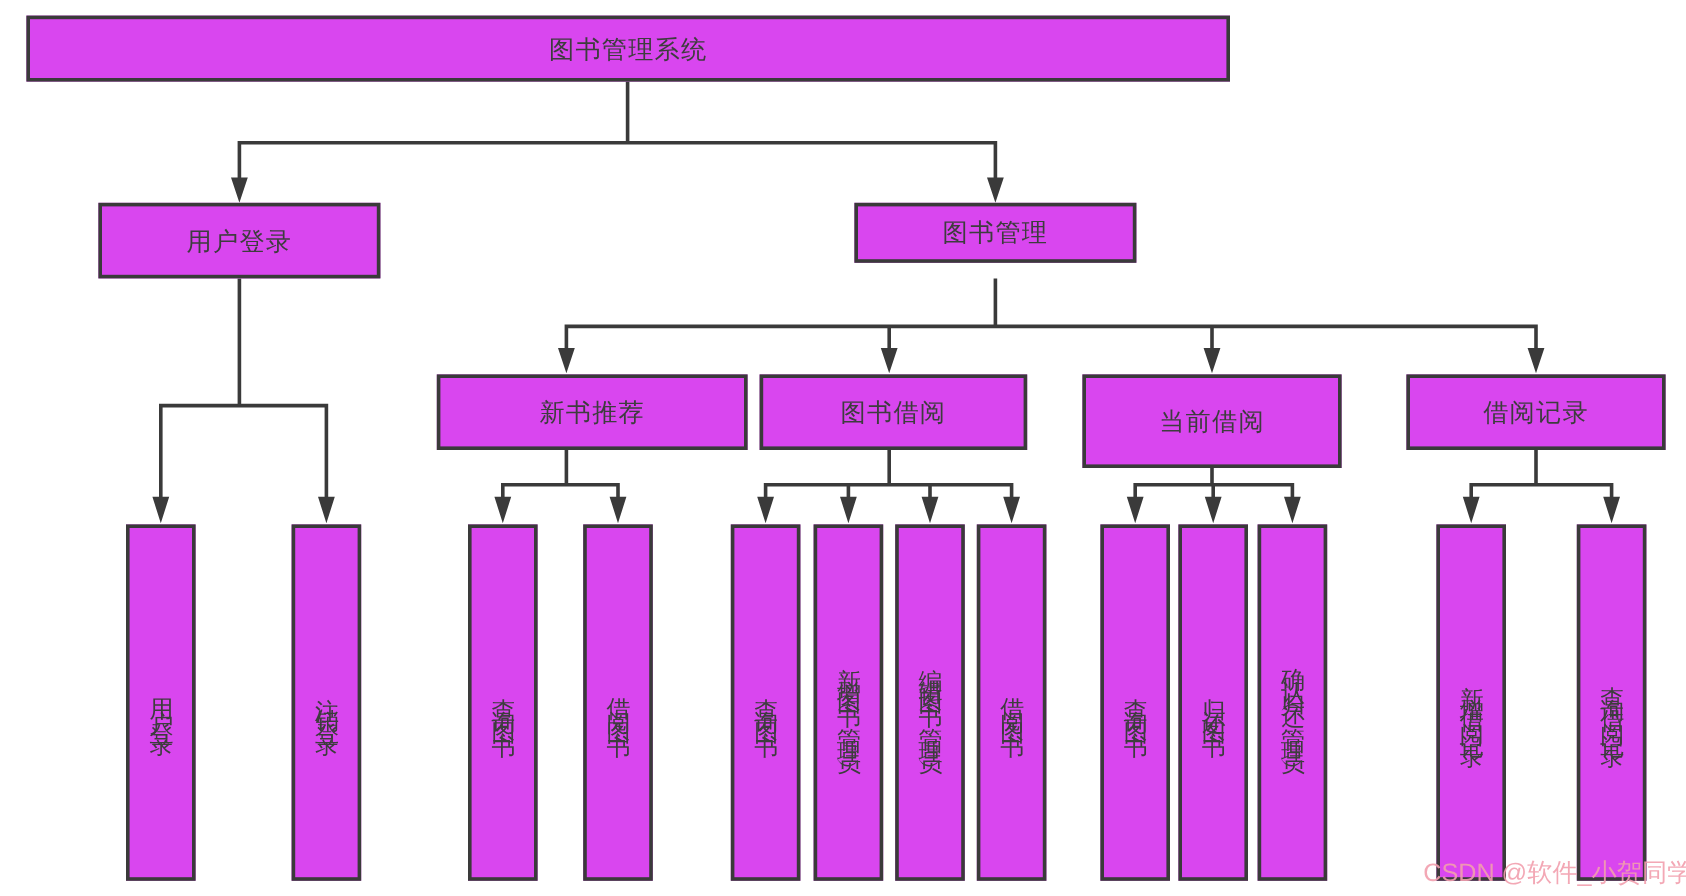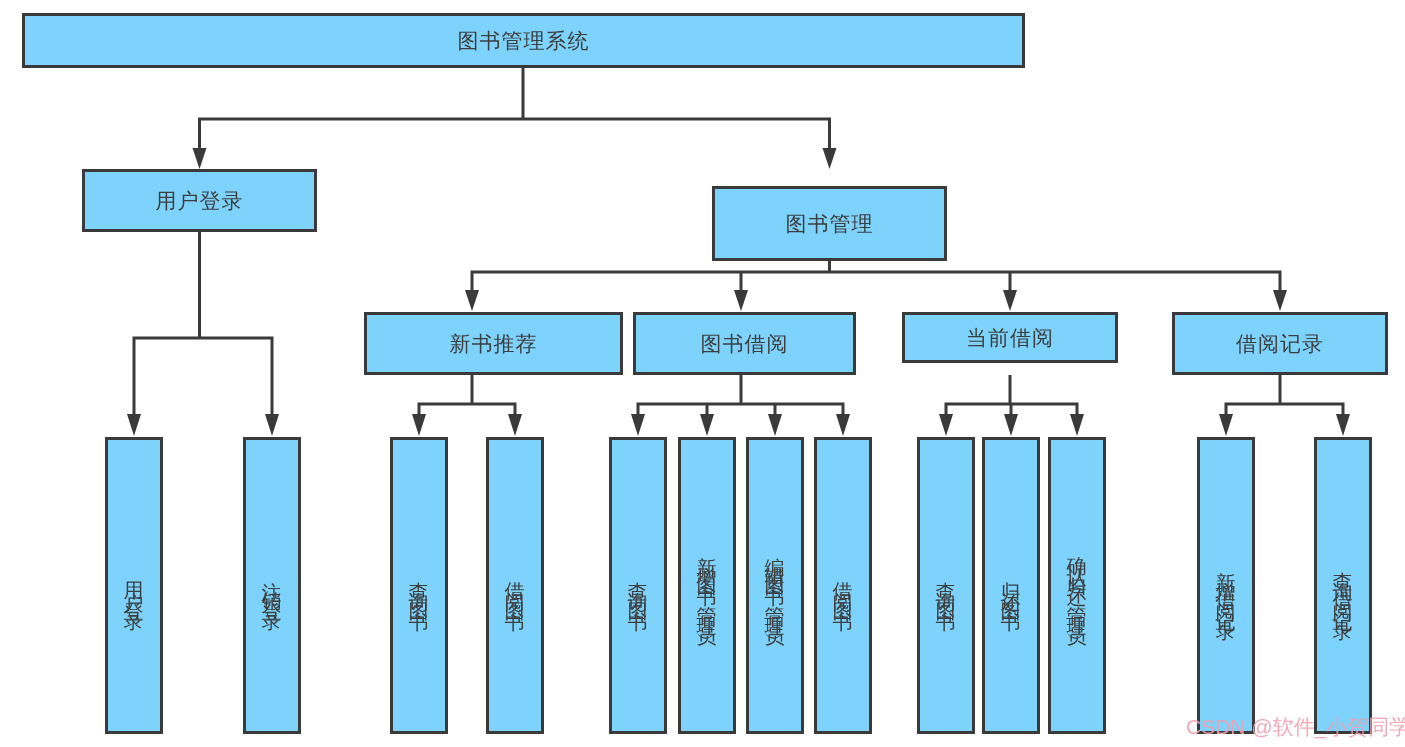--- a/index.html
+++ b/index.html
@@ -13,21 +13,21 @@
   }
   #connectors {
     position: absolute;
     left: 0; top: 0;
     width: 1405px; height: 747px;
     z-index: 1;
   }
   .box {
     position: absolute;
     box-sizing: border-box;
-    background: #7dd3fc;
+    background: #d946ef;
     border: 3px solid var(--line, #3a3a3a);
     display: flex;
     align-items: center;
     justify-content: center;
     z-index: 2;
   }
   .hlabel {
     font-size: 21px;
     color: var(--text, #3d3d3d);
     letter-spacing: 1px;
@@ -90,31 +90,31 @@
     </g>
   </svg>
 
   <div class="box" style="left:22px;top:13px;width:1003px;height:55px">
     <span class="hlabel">图书管理系统</span>
   </div>
 
   <div class="box" style="left:82px;top:169px;width:235px;height:63px">
     <span class="hlabel">用户登录</span>
   </div>
-  <div class="box" style="left:712px;top:186px;width:235px;height:75px">
+  <div class="box" style="left:712px;top:169px;width:235px;height:50px">
     <span class="hlabel">图书管理</span>
   </div>
 
   <div class="box" style="left:364px;top:312px;width:259px;height:63px">
     <span class="hlabel">新书推荐</span>
   </div>
   <div class="box" style="left:633px;top:312px;width:223px;height:63px">
     <span class="hlabel">图书借阅</span>
   </div>
-  <div class="box" style="left:902px;top:312px;width:216px;height:51px">
+  <div class="box" style="left:902px;top:312px;width:216px;height:78px">
     <span class="hlabel">当前借阅</span>
   </div>
   <div class="box" style="left:1172px;top:312px;width:216px;height:63px">
     <span class="hlabel">借阅记录</span>
   </div>
 
   <div class="box vbox" style="left:105px">
     <span class="vlabel">用户登录</span>
   </div>
   <div class="box vbox" style="left:243px">

